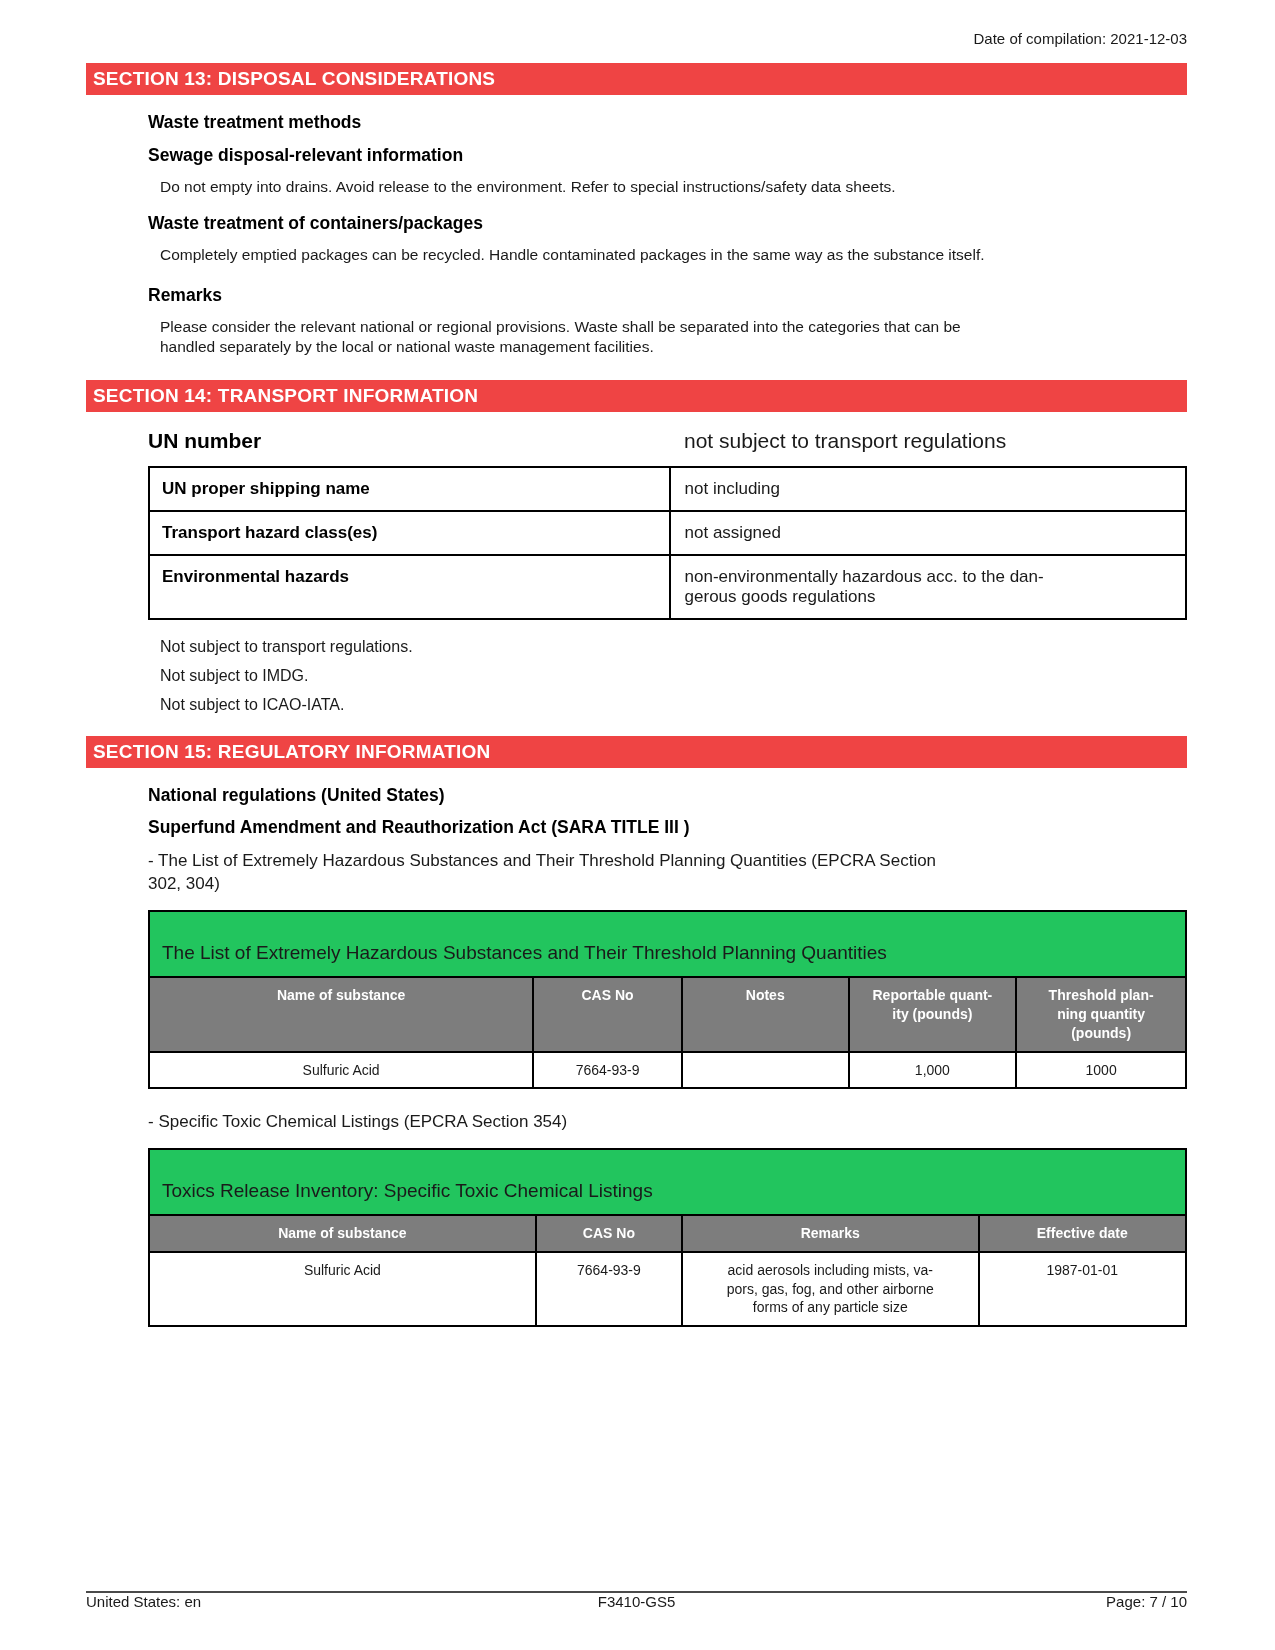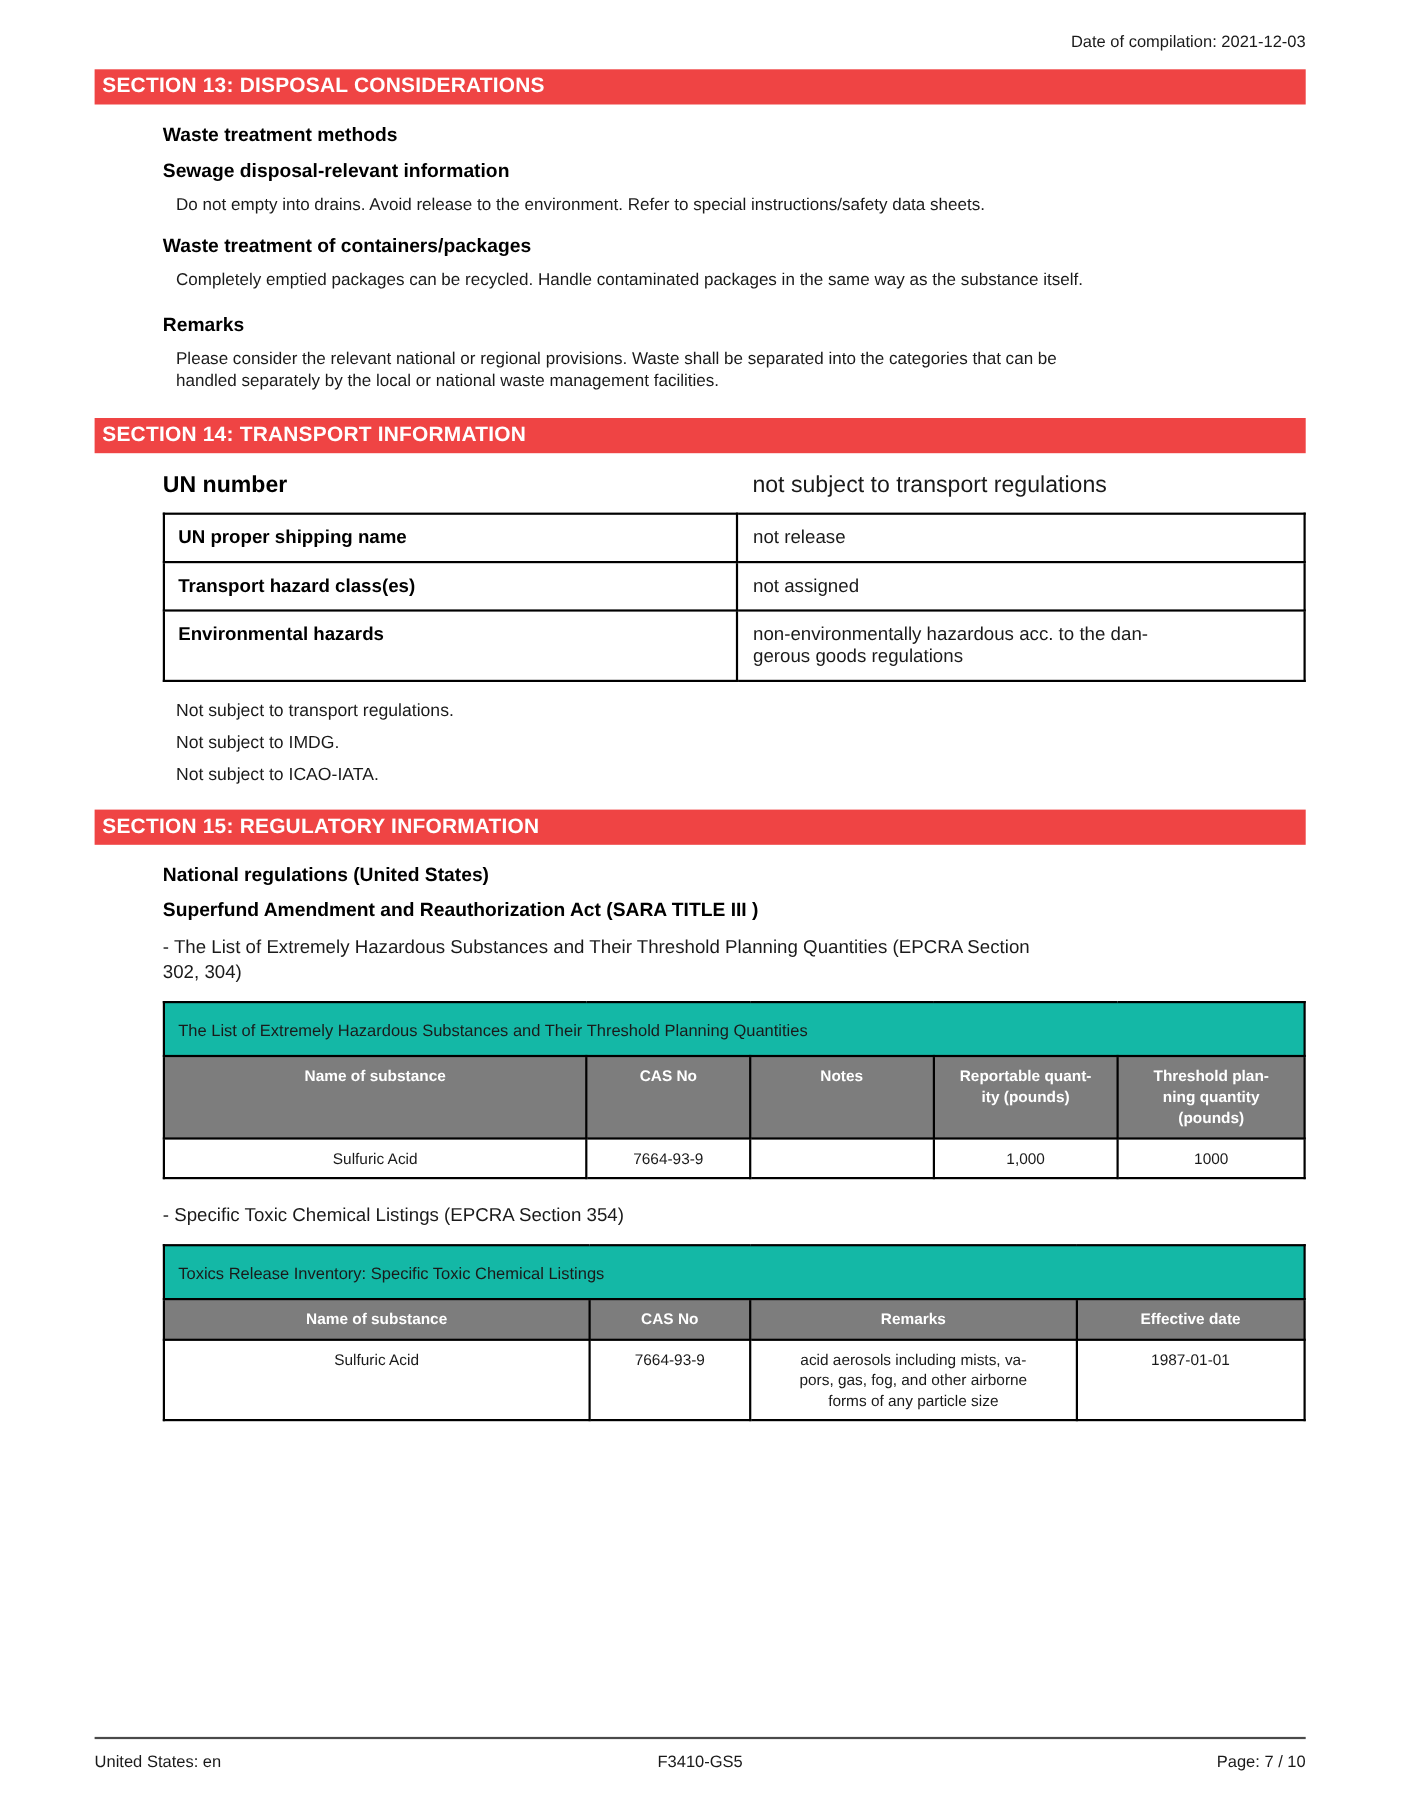--- a/index.html
+++ b/index.html
@@ -91,26 +91,26 @@
     white-space: pre-line;
   }
 
   .reg-table {
     width: 1039px;
     margin: 0 0 22px 62px;
     border: 2px solid #000;
     font-size: 14px;
   }
   .reg-table .title-cell {
-    font-size: 15px;
+    font-size: 19px;
     text-align: left;
     font-weight: normal;
-    padding: 16px 12px 11px 12px;
-    border: 2px solid #000;
-    background: #14b8a6;
+    padding: 28px 12px 11px 12px;
+    border: 2px solid #000;
+    background: #22c55e;
     color: #1a1a1a;
   }
   .reg-table th.col-h {
     background: #7d7d7d;
     color: #ffffff;
     font-weight: bold;
     text-align: center;
     vertical-align: top;
     border: 2px solid #000;
     padding: 8px 6px;
@@ -134,21 +134,21 @@
   .reg-table.tri col.c2 { width: 14.1%; }
   .reg-table.tri col.c3 { width: 28.6%; }
   .reg-table.tri col.c4 { width: 20.0%; }
 
   .footer {
     position: absolute;
     left: 86px;
     right: 88px;
     bottom: 40px;
     border-top: 2px solid #4a4a4a;
-    padding-top: 12px;
+    padding-top: 0;
     display: flex;
     font-size: 15px;
     color: #1a1a1a;
     align-items: flex-end;
   }
   .footer .f-left  { flex: 1; text-align: left; }
   .footer .f-mid   { flex: 1; text-align: center; }
   .footer .f-right { flex: 1; text-align: right; }
 </style>
 </head>
@@ -175,21 +175,21 @@
     <div class="section-bar bar14">SECTION 14: TRANSPORT INFORMATION</div>
 
     <div class="un-row">
       <span class="un-label">UN number</span><span class="un-value">not subject to transport regulations</span>
     </div>
 
     <table class="transport-table">
       <tbody>
         <tr>
           <th>UN proper shipping name</th>
-          <td>not release</td>
+          <td>not including</td>
         </tr>
         <tr>
           <th>Transport hazard class(es)</th>
           <td>not assigned</td>
         </tr>
         <tr>
           <th>Environmental hazards</th>
           <td>non-environmentally hazardous acc. to the dan-
 gerous goods regulations</td>
         </tr>

